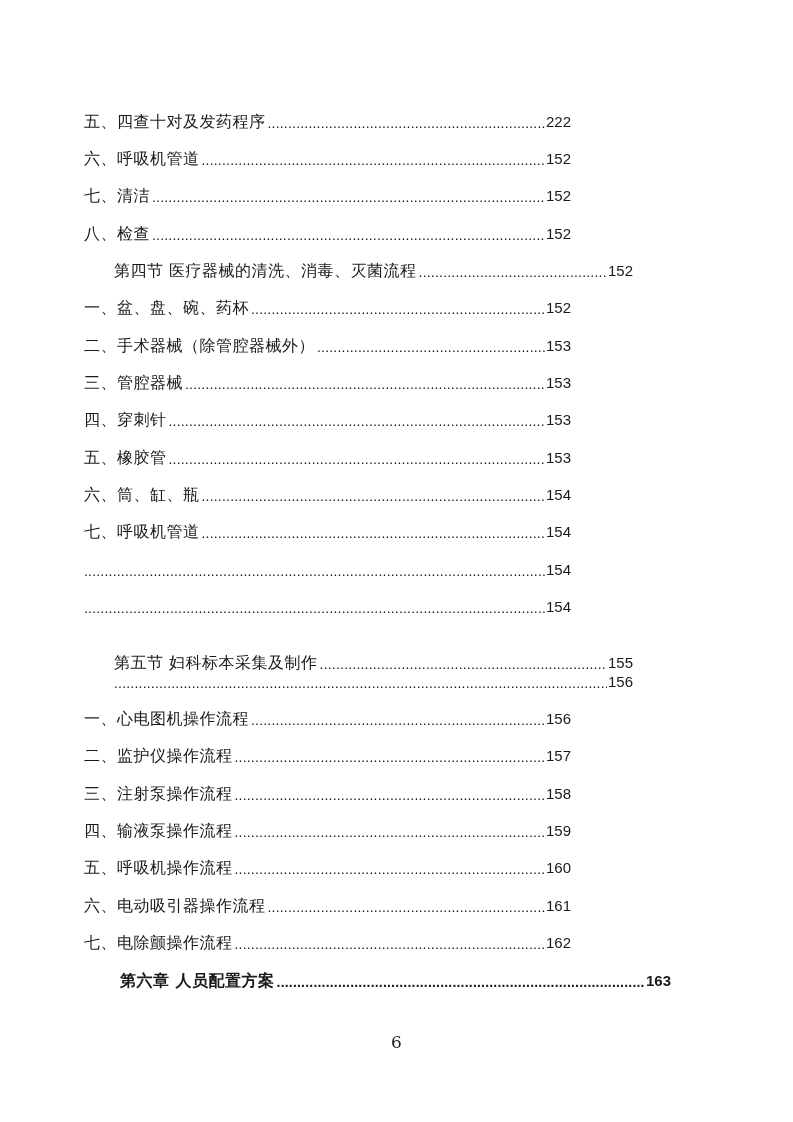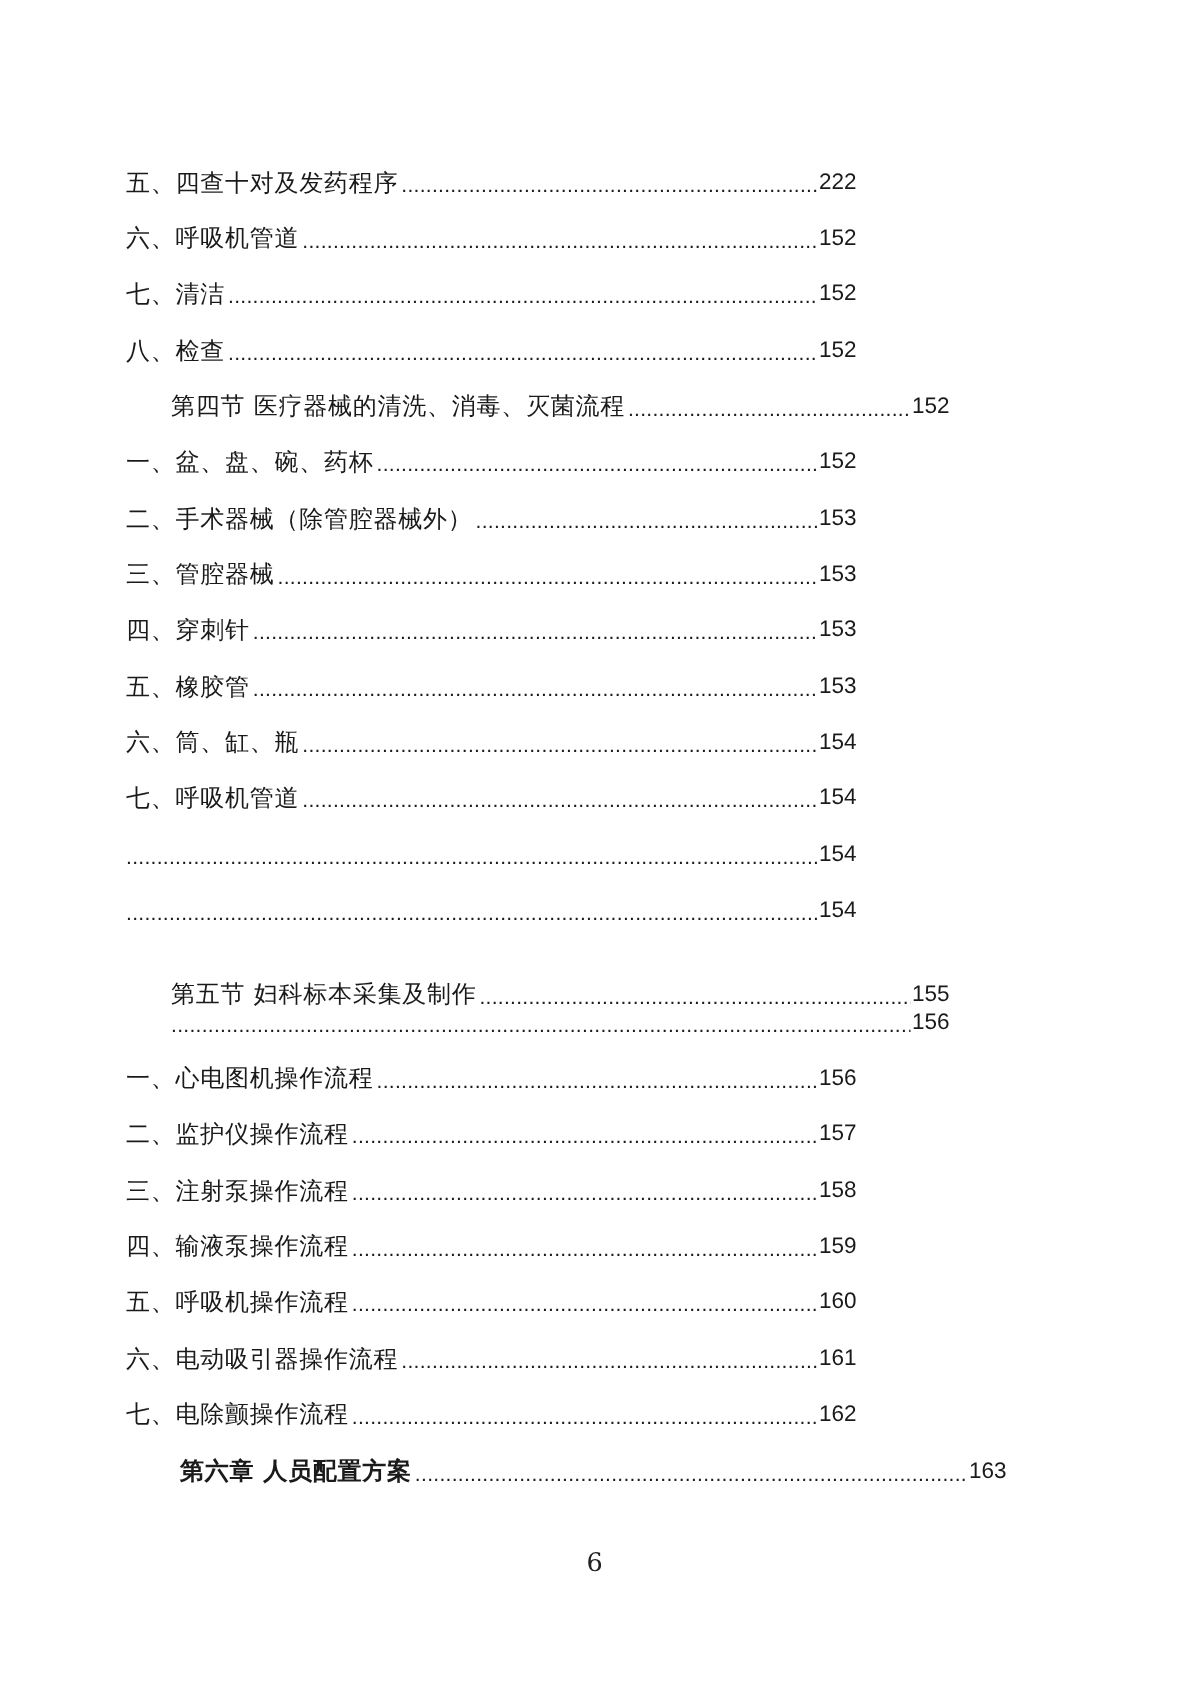--- a/index.html
+++ b/index.html
@@ -10,21 +10,21 @@
          font-size: 16px; line-height: 20px; white-space: nowrap; }
   .row .label { padding-right: 2px; letter-spacing: 0.5px; }
   .row .dots { flex: 1; overflow: hidden; white-space: nowrap; color: #1a1a1a;
                font-family: "Liberation Sans", sans-serif; font-size: 14px; line-height: 18px;
                letter-spacing: 0.2px; }
   .row .dots::after { content: "................................................................................................................................................................................................................................"; }
   .row .page { font-family: "Liberation Sans", sans-serif; font-size: 15px; padding-left: 1px; }
   .row.level2 { padding-left: 84px; width: 487px; }
   .row.level1 { padding-left: 114px; width: 519px; }
   .row.chapter { padding-left: 120px; width: 551px; font-weight: bold; text-align: center; }
-  .row.chapter .page, .row.chapter .dots { font-weight: normal; }
+  .row.chapter .page, .row.chapter .dots { font-weight: bold; }
   .page-number { position: absolute; left: 0; width: 793px; top: 1032px; text-align: center;
                  font-family: "DejaVu Serif", "Liberation Serif", serif; font-size: 17px; color: #222; }
 </style>
 </head>
 <body>
 
 <div class="toc">
   <div class="row level2" style="top:108px">
     <span class="label">五、四查十对及发药程序</span>
     <span class="dots"></span>

